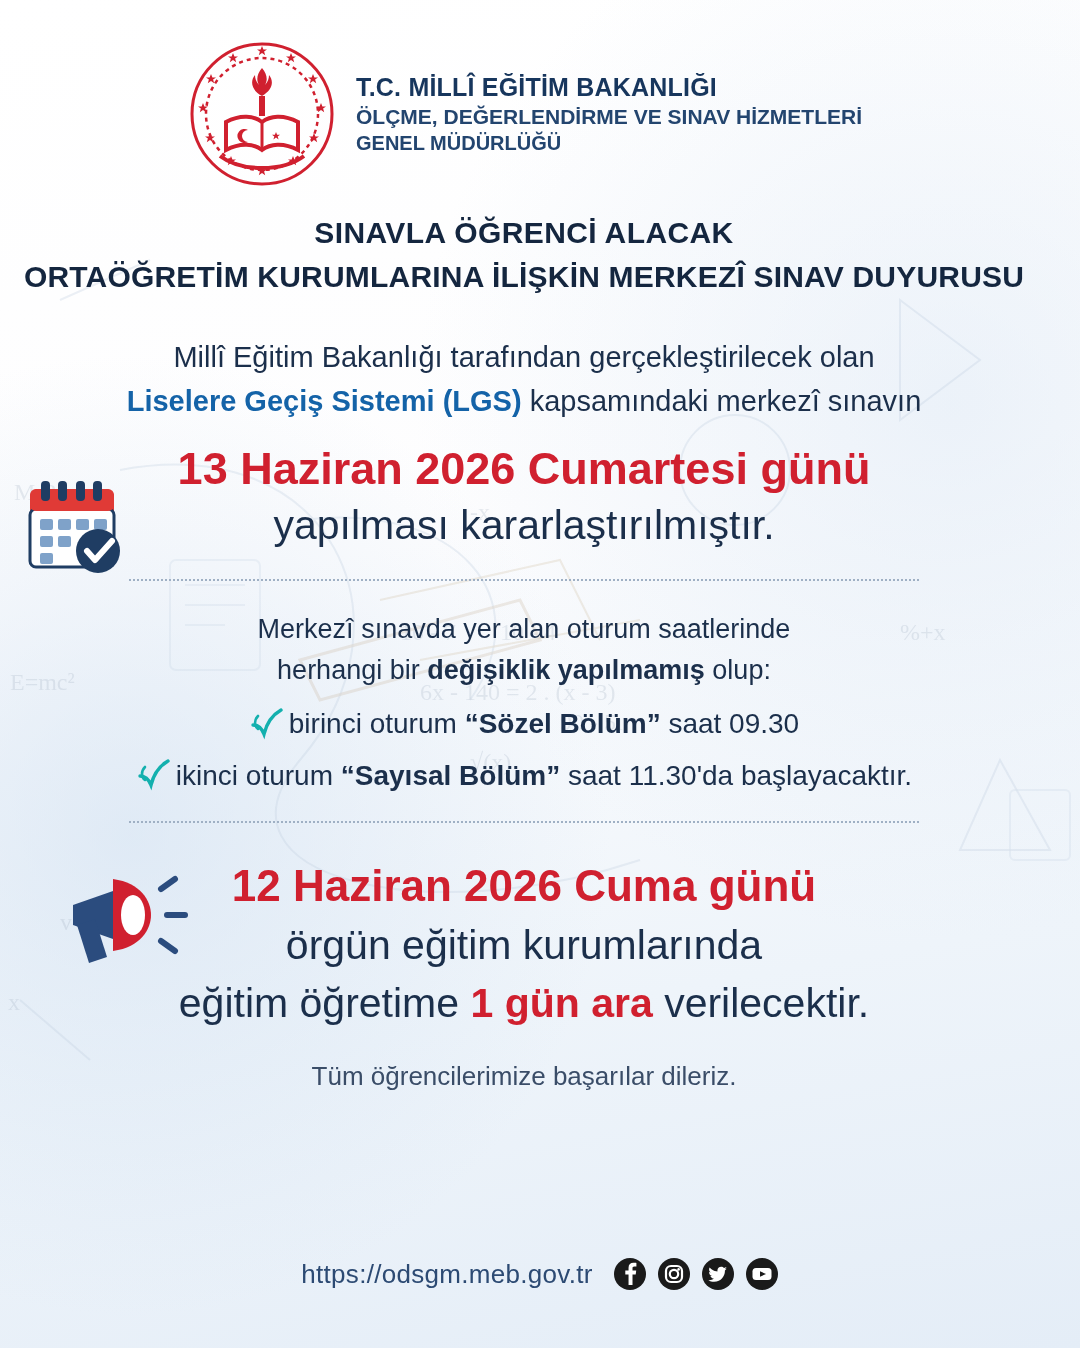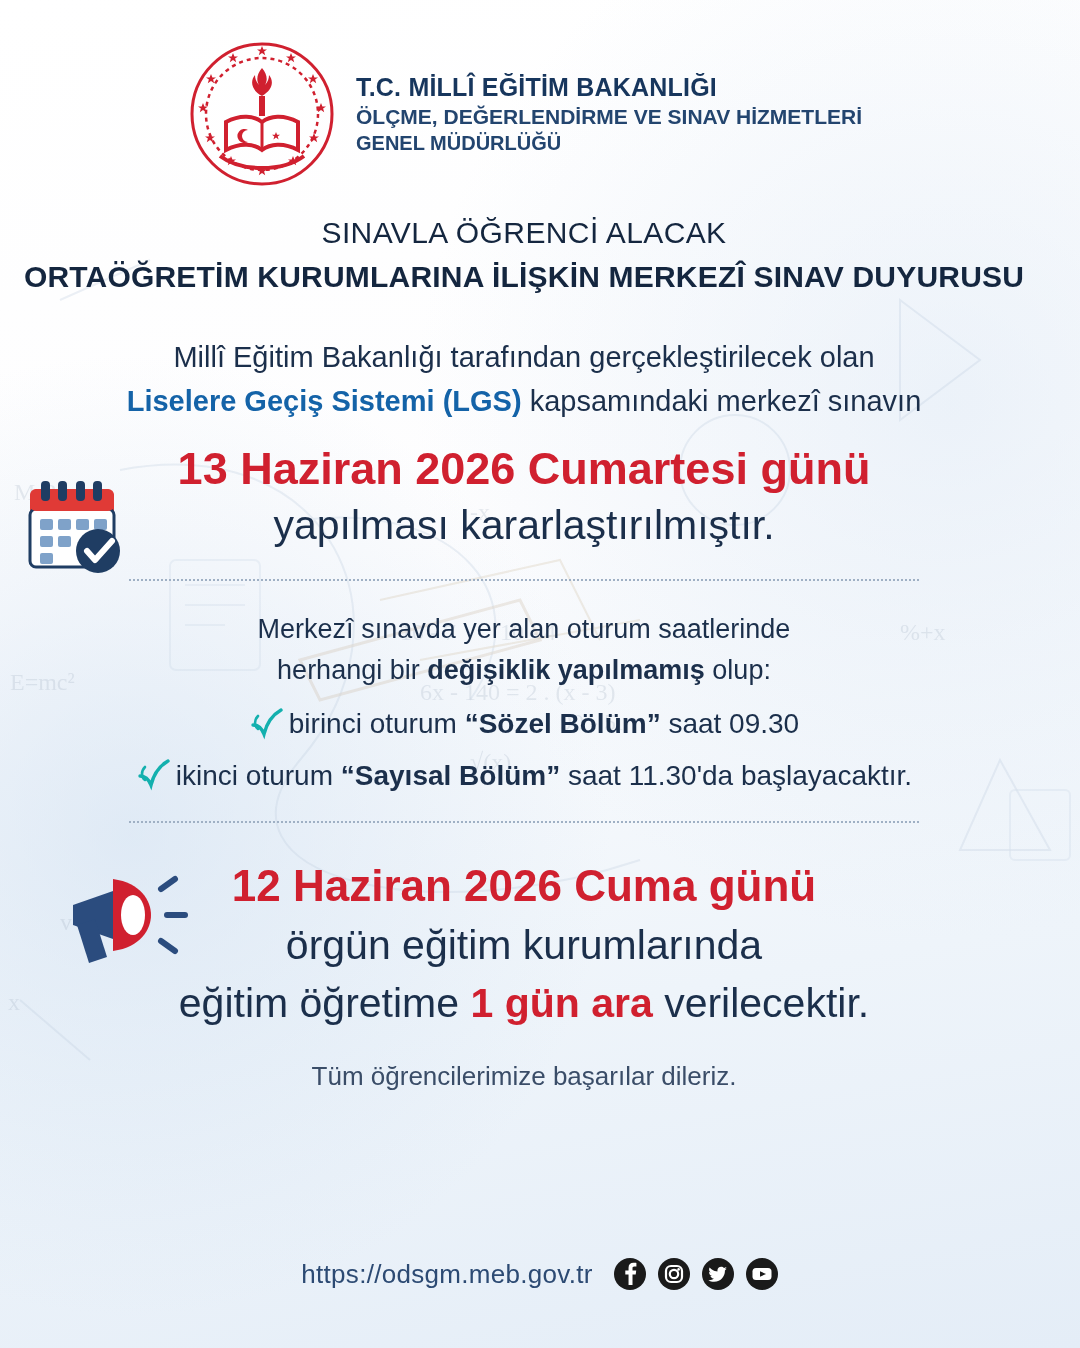--- a/index.html
+++ b/index.html
@@ -81,21 +81,21 @@
   }
 
   
   .title-block {
     text-align: center;
     margin-top: 26px;
     color: #14263f;
   }
   .title-line1 {
     font-size: 30px;
-    font-weight: normal;
+    font-weight: bold;
     letter-spacing: 0.4px;
   }
   .title-line2 {
     font-size: 30px;
     font-weight: bold;
     letter-spacing: 0.2px;
     margin-top: 10px;
   }
 
   

